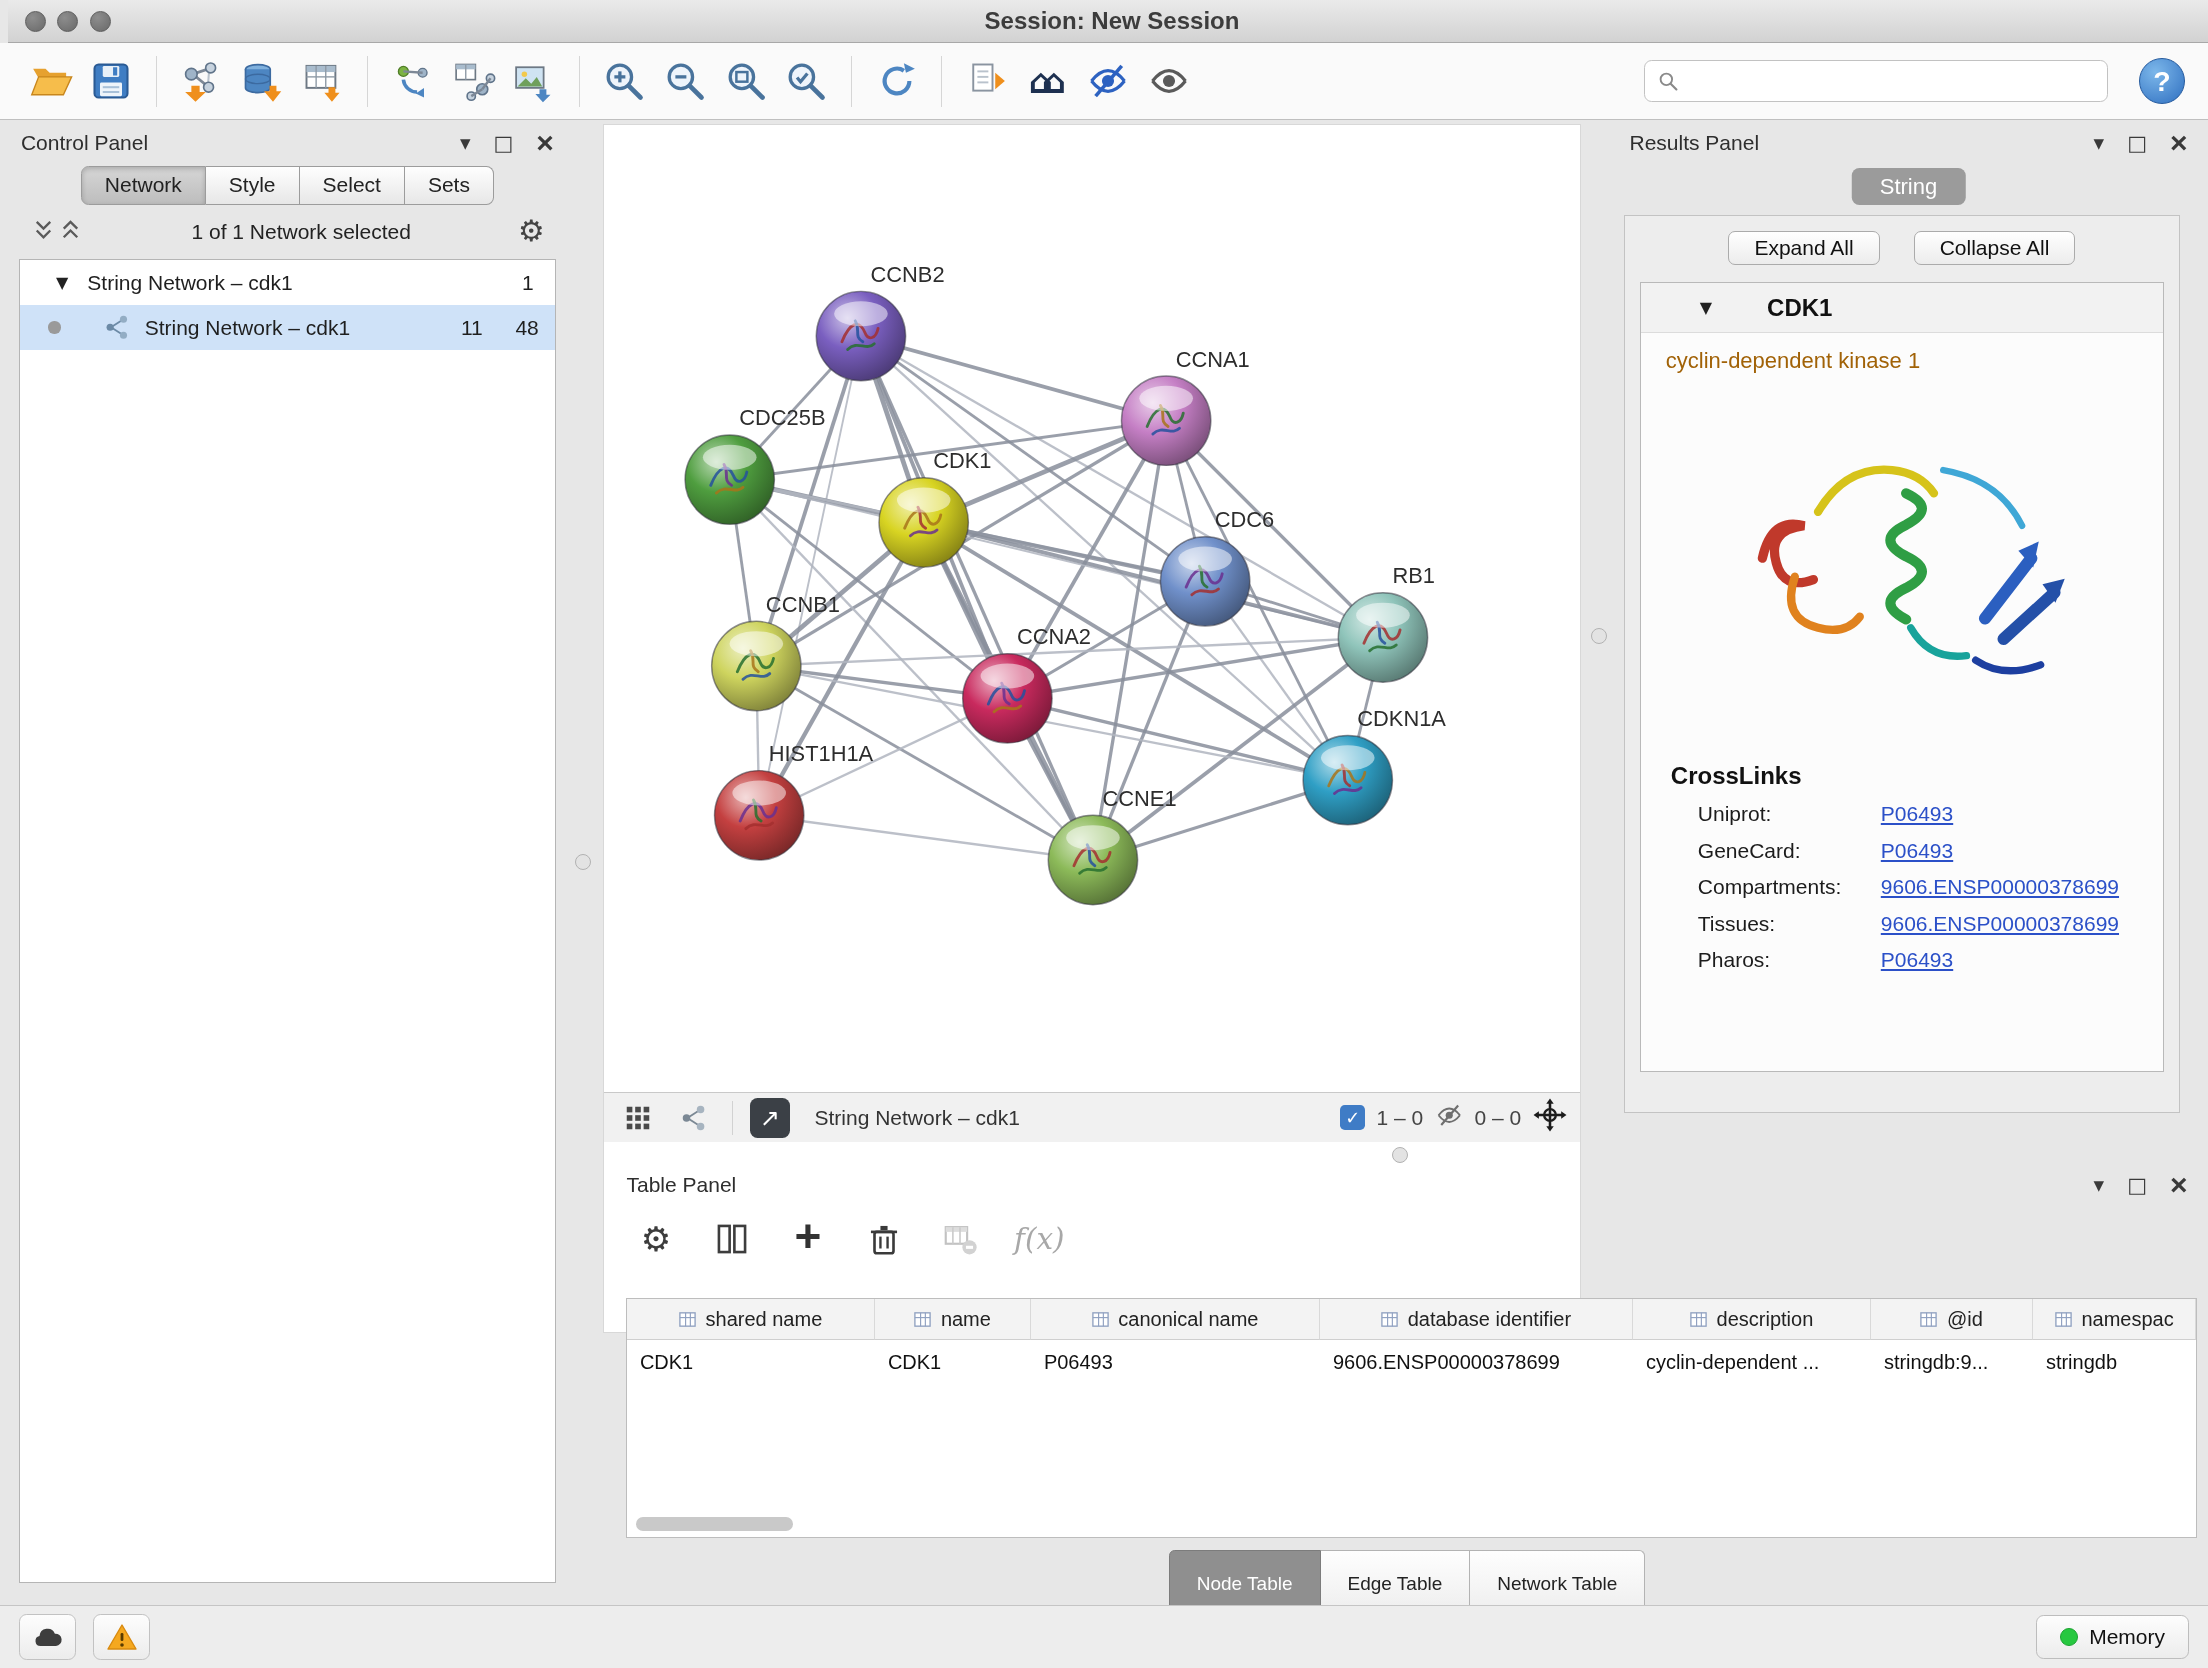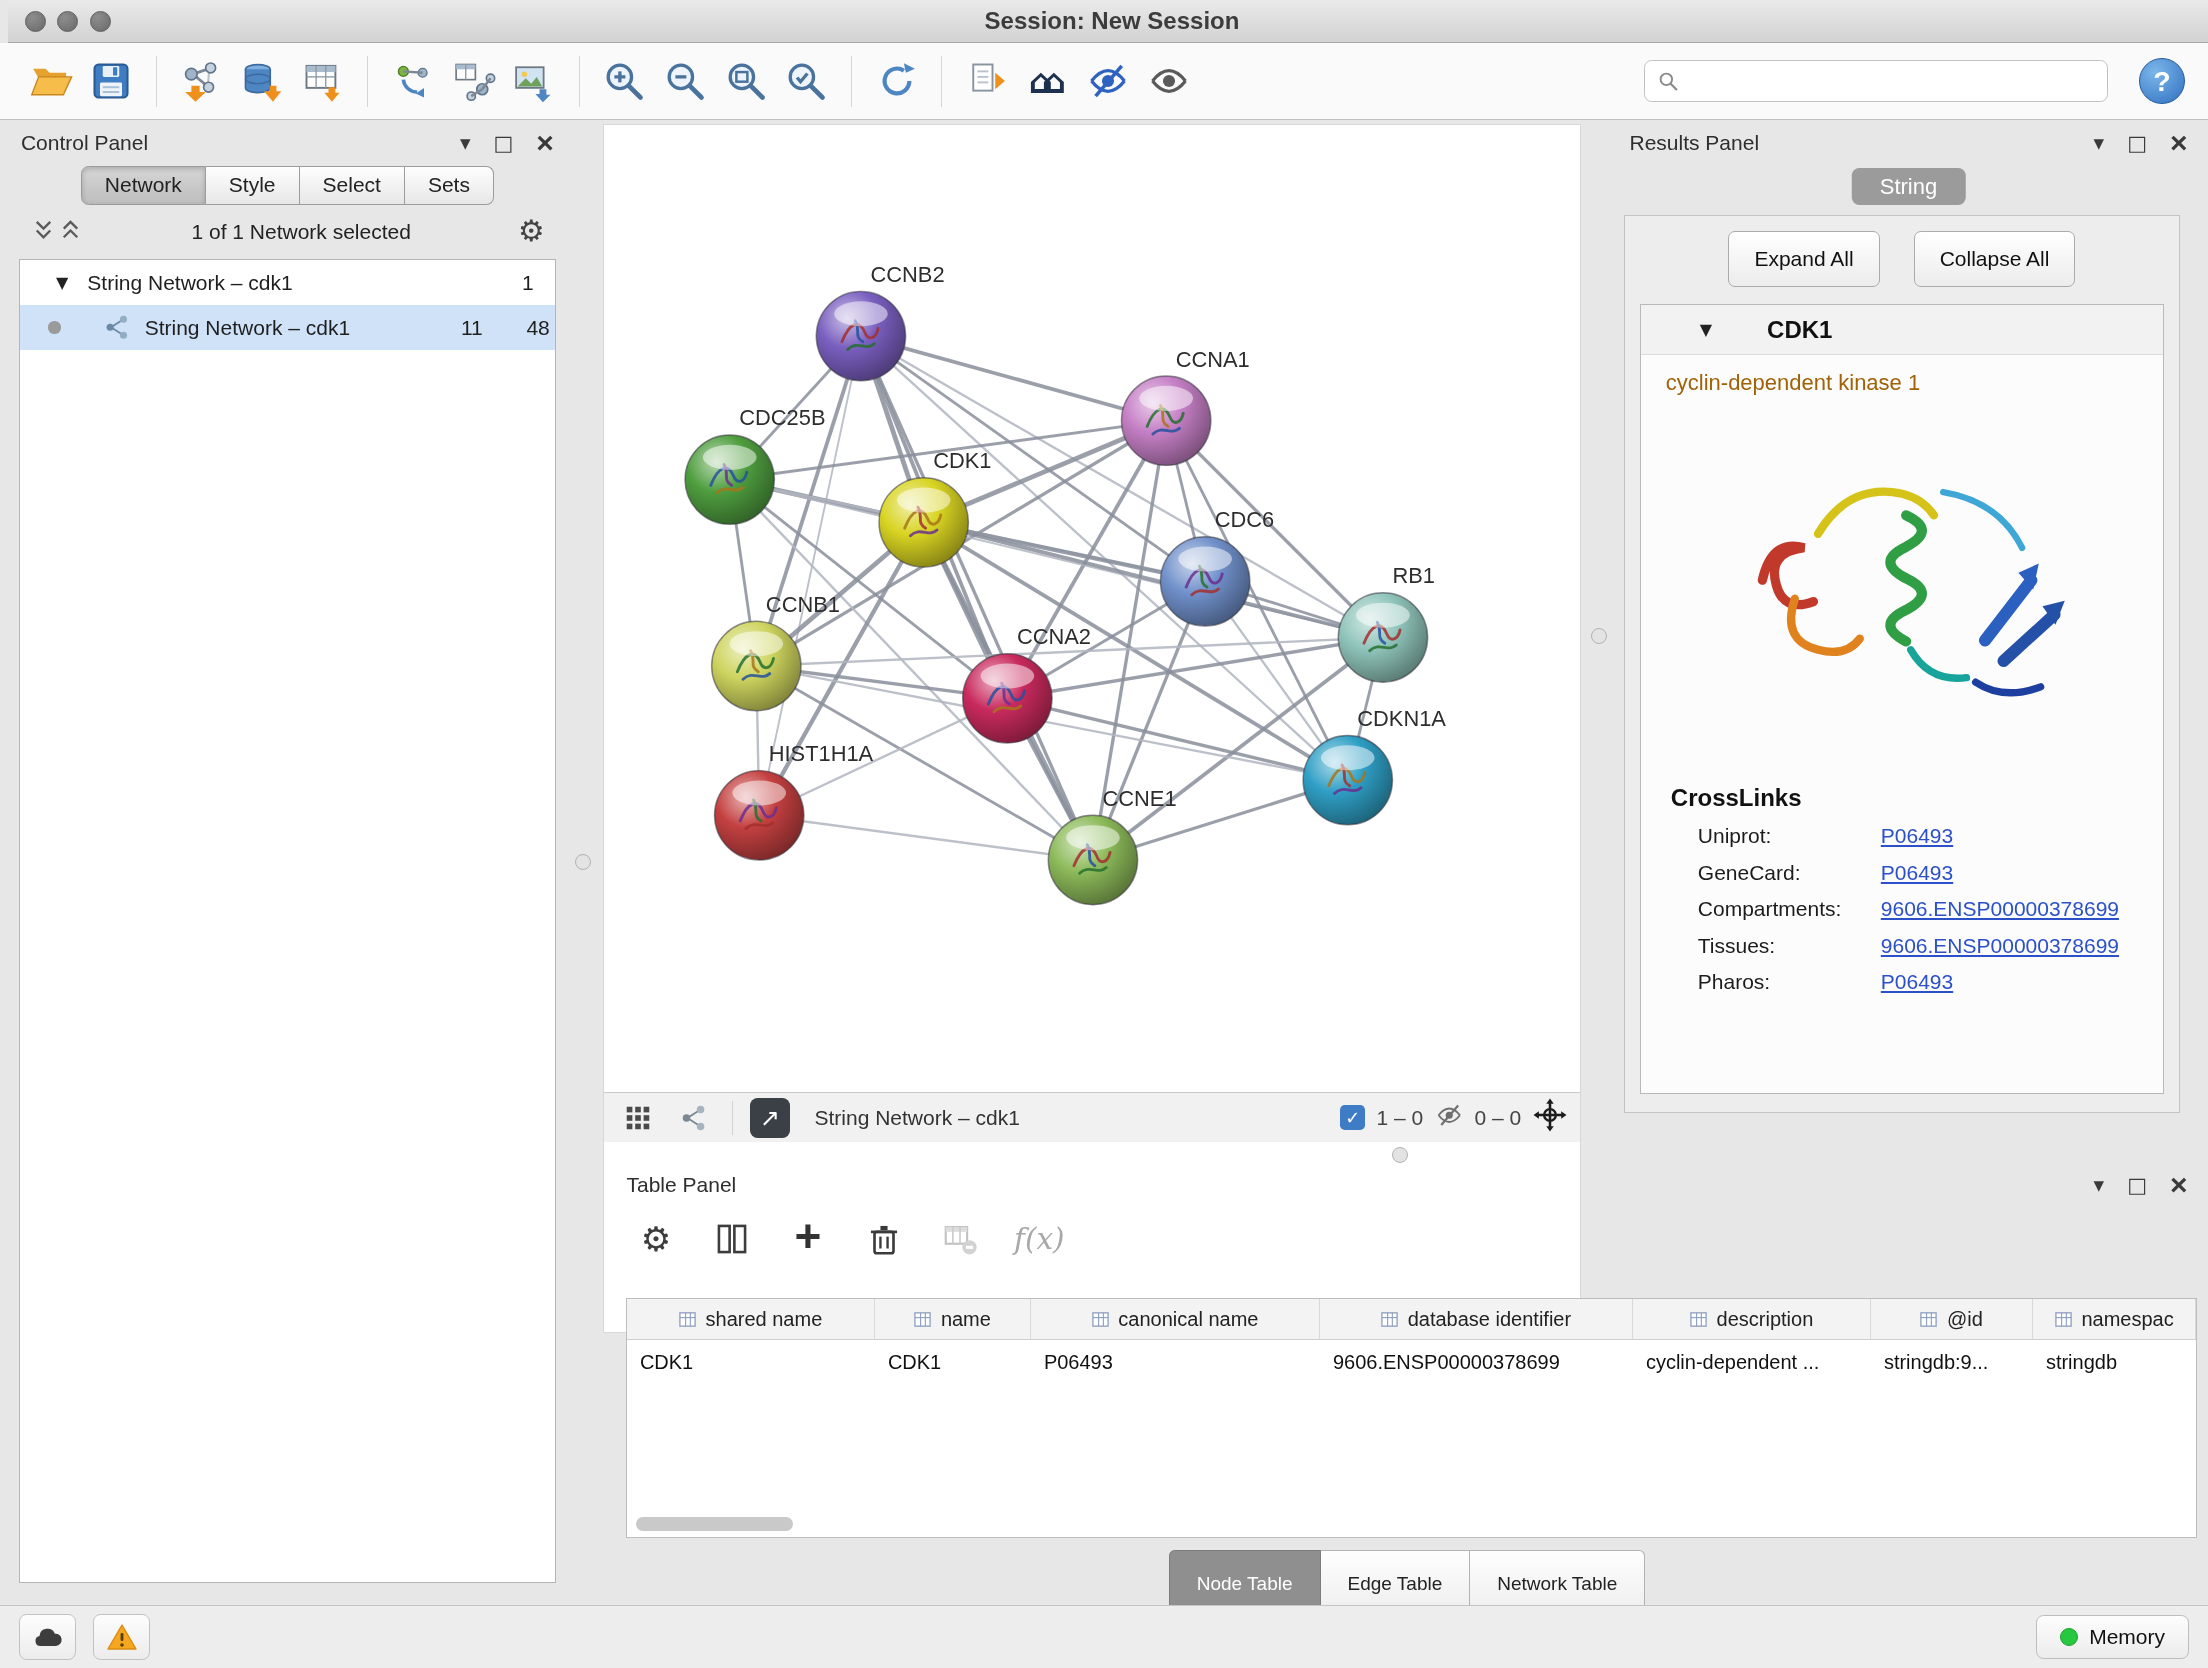--- a/index.html
+++ b/index.html
@@ -57,21 +57,21 @@
   .trow{height:45px;display:flex;align-items:center;font-size:21px;color:#1f1f1f;position:relative}
   .caret{font-family:"DejaVu Sans",sans-serif;font-size:16px;color:#222}
   .trow.root .caret{margin-left:36px}
   .trow.root .tr-label{margin-left:19px}
   .count-root{position:absolute;right:21px}
   .trow.selected{background:#cfe2f8}
   .tr-dot{width:12.4px;height:12.4px;border-radius:50%;background:#9a9a9a;margin-left:28.5px;flex:0 0 auto}
   .tr-neticon{width:28.5px;height:28.5px;margin-left:42px;flex:0 0 auto}
   .trow.selected .tr-label{margin-left:13.3px}
   .cnt-nodes{position:absolute;right:72px}
-  .cnt-edges{position:absolute;right:5px}
+  .cnt-edges{position:absolute;right:16px}
   
   .canvas-wrap{position:absolute;left:603px;top:124px;width:978px;height:1209px;
     background:#fff;border:1px solid #d8d8d8;box-sizing:border-box}
   #netsvg{display:block;width:976px;height:967px;font-family:"Liberation Sans",sans-serif}
   .netbar{height:49px;background:#f1f1f1;border-top:1px solid #c9c9c9;display:flex;
     align-items:center;padding:0 13.3px;gap:13.3px;font-size:21px;color:#333}
   .nb-btn{width:42px;height:42px;display:flex;align-items:center;justify-content:center}
   .nb-btn svg{width:30px;height:30px}
   .nb-sep{width:1px;height:34px;background:#d2d2d2;margin:0 3.8px}
   .nb-export{width:40px;height:40px;border-radius:7.6px;background:#3b4046;color:#fff;
@@ -85,21 +85,21 @@
   .nb-eye svg{width:28.5px;height:28.5px}
   .nb-crosshair svg{width:34px;height:34px}
   
   .results-panel{position:absolute;left:1620px;top:124px;width:577px;height:995px}
   .string-badge{position:absolute;left:50%;transform:translateX(-50%);top:44px;background:#9b9b9b;
     color:#fff;font-size:22px;padding:5.7px 28.5px;border-radius:7.6px}
   .results-body{position:absolute;left:3.8px;right:17px;top:91px;bottom:5.7px;background:#ededed;
     border:1px solid #c3c3c3;padding:15px;box-sizing:border-box}
   .rb-buttons{display:flex;justify-content:center;gap:34px}
   .btn{background:linear-gradient(#ffffff,#ececec);border:1px solid #ababab;border-radius:7px;
-    font-size:21px;padding:15px 25px;color:#111;font-family:inherit}
+    font-size:21px;padding:4px 25px;color:#111;font-family:inherit}
   .entry{margin-top:17px;background:#fcfcfc;border:1px solid #b9b9b9;height:calc(100% - 76px);
     box-sizing:border-box;overflow:hidden}
   .entry-head{height:49px;display:flex;align-items:center;background:#f2f2f2;
     border-bottom:1px solid #dcdcdc}
   .entry-head .caret{margin-left:59px}
   .entry-gene{font-weight:bold;font-size:24px;margin-left:55px;color:#111}
   .entry-desc{font-size:22px;color:#a16207;padding:15px 0 0 25px}
   .protein{display:block;margin:7.6px auto 0;width:399px;height:371px}
   .xl-title{font-weight:bold;font-size:24px;padding:9.5px 0 0 30px;color:#111}
   .xl-row{display:flex;padding:12.4px 0 0 57px;font-size:21px;align-items:baseline}

